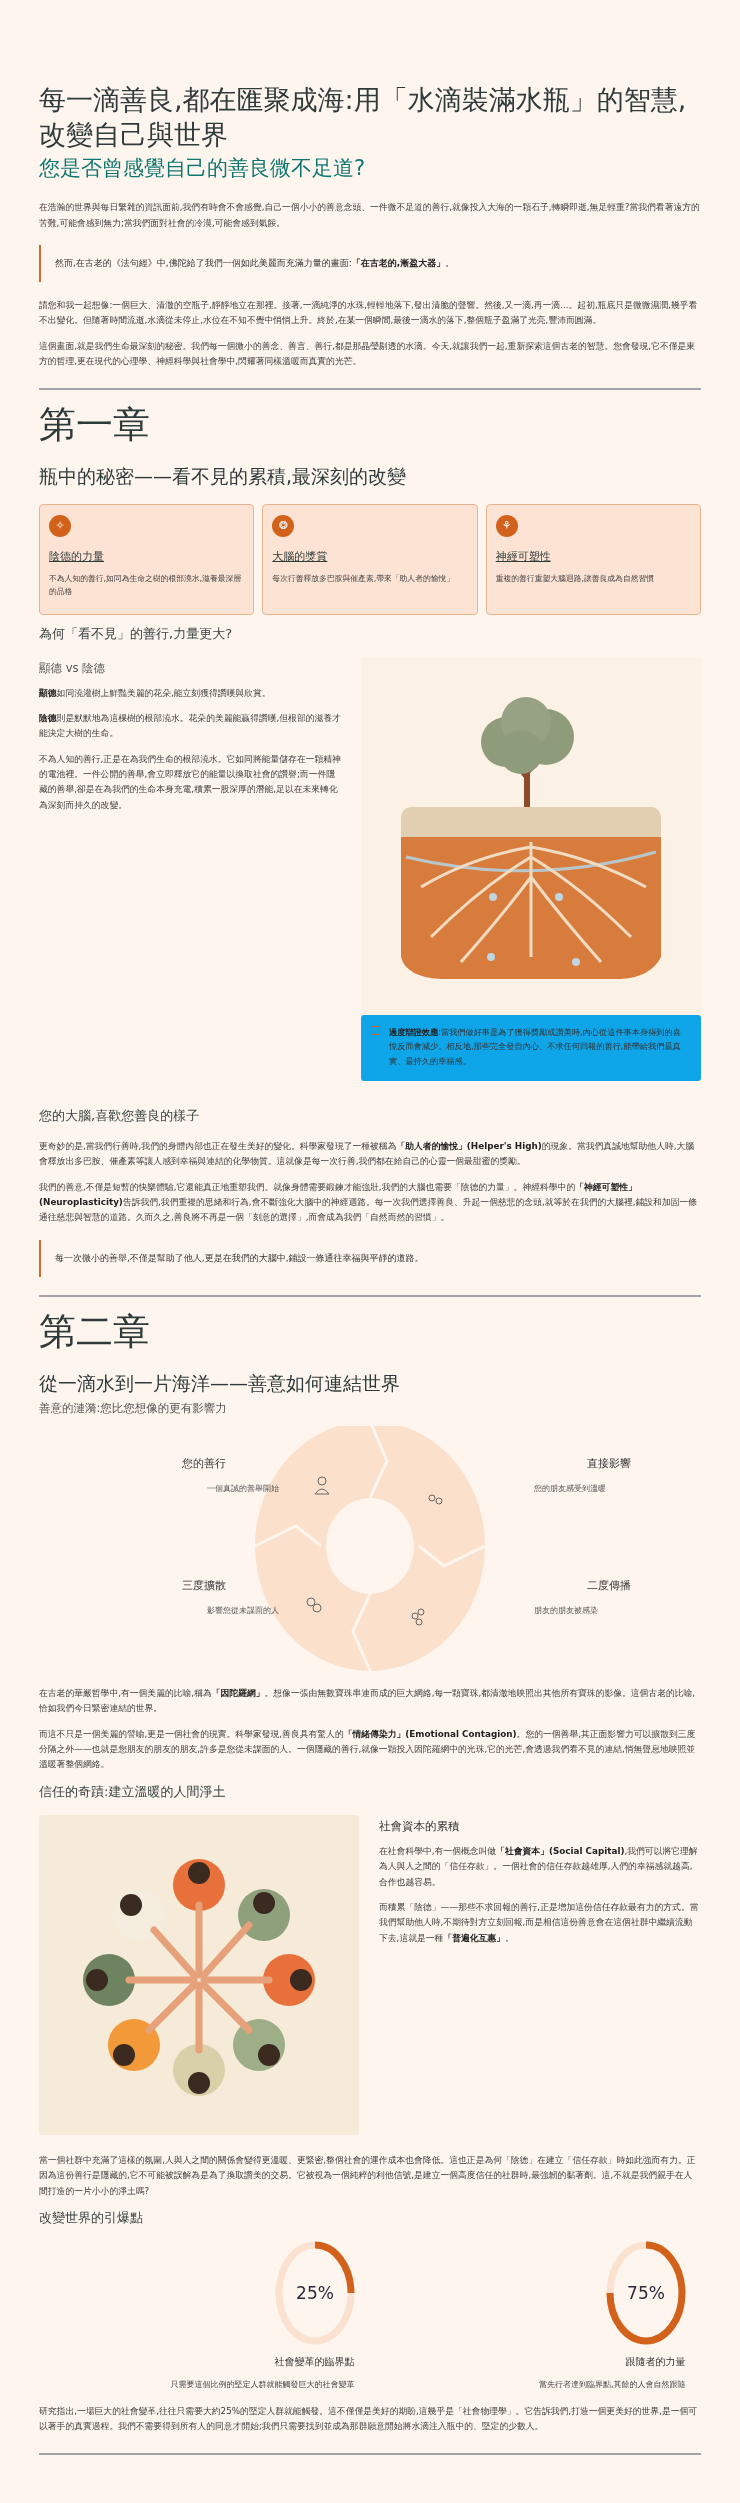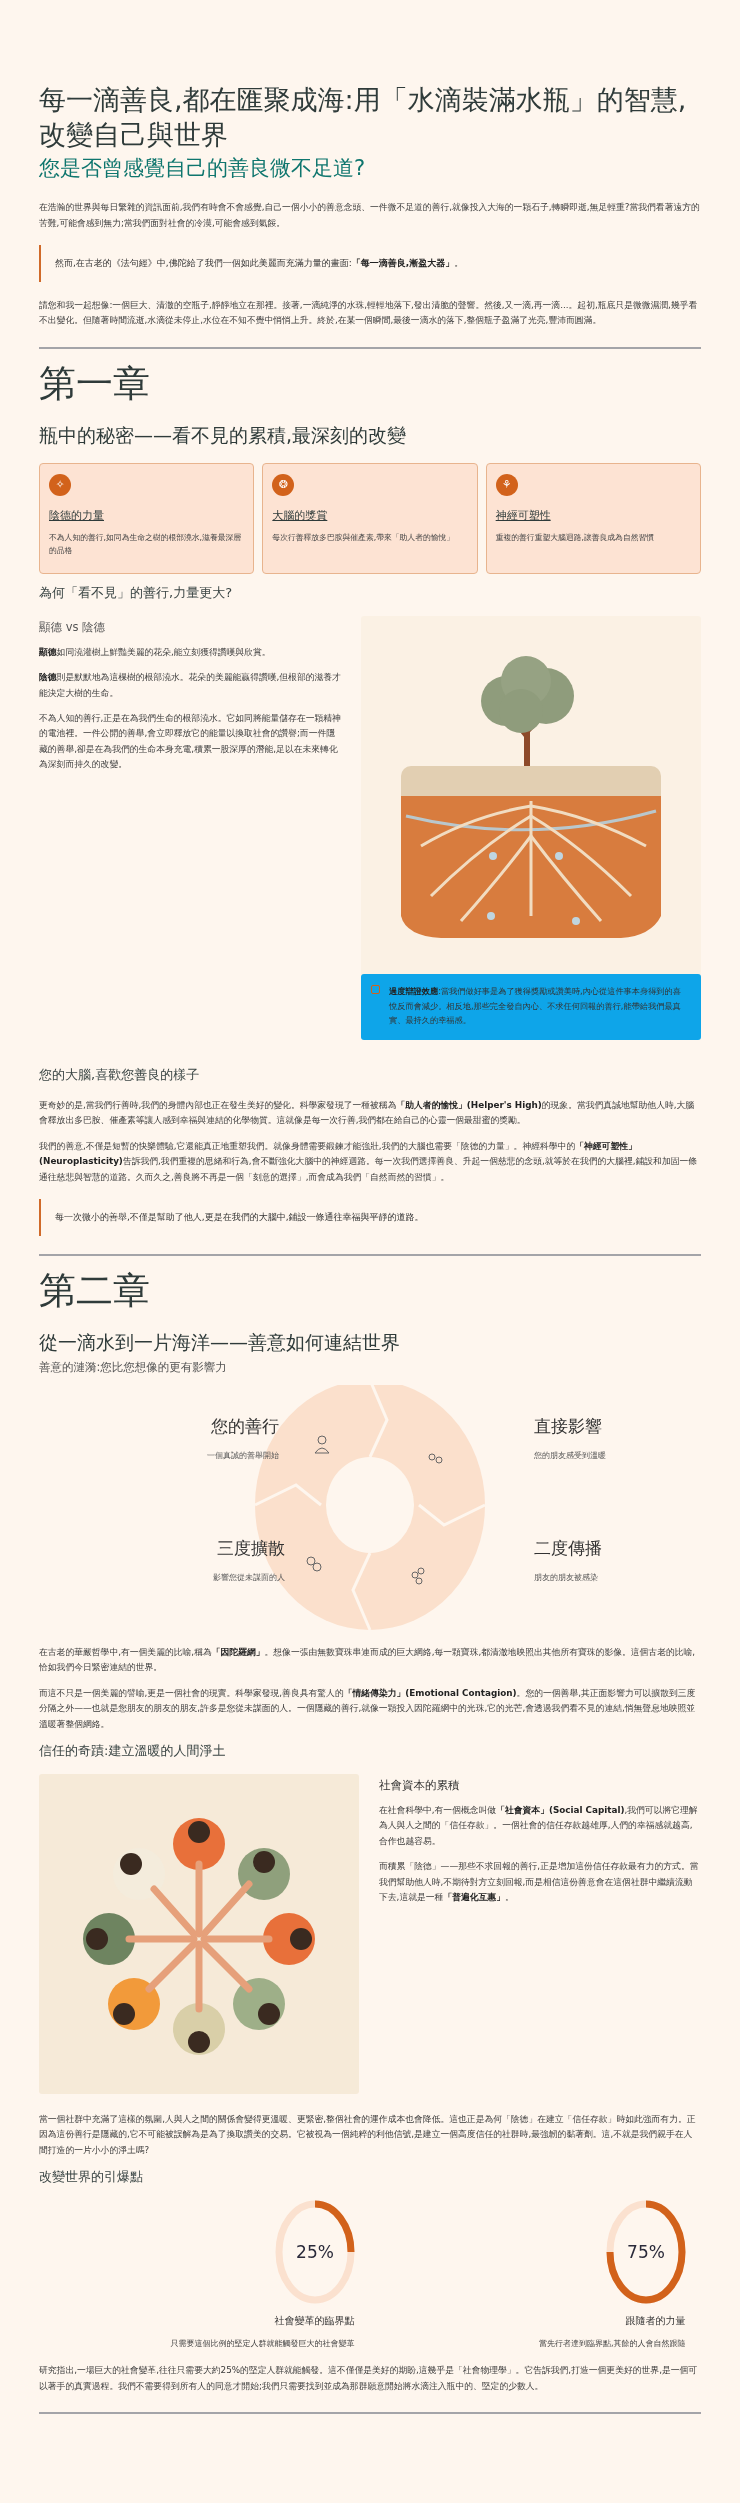--- a/index.html
+++ b/index.html
@@ -23,40 +23,41 @@
   .card .cd { font-size: 7.8px; color: #444; line-height: 1.75; }
   .two { display: flex; gap: 20px; }
   .two .left { flex: 1; }
   .two .right { width: 340px; }
   .figure { background: #fbf1e4; border-radius: 3px; height: 360px; position: relative; overflow: hidden; }
   .note { background: #0ea5e9; border-radius: 3px; padding: 10px 12px 12px 28px; position: relative; font-size: 8.2px; line-height: 1.8; color: #333; margin-top: -2px; }
   .note b { font-weight: 700; color: #222; }
   .note .nic { position: absolute; left: 10px; top: 11px; width: 9px; height: 9px; border: 1.5px solid #d2621b; border-radius: 2px; }
   .ripple { position: relative; height: 250px; margin: 6px 0 10px 0; }
   .ripple .lbl { position: absolute; width: 150px; }
-  .ripple .lbl .t { font-size: 17px; color: #333; margin-bottom: 12px; }
+  .ripple .lbl .t { font-size: 11px; color: #333; margin-bottom: 12px; text-align: center; }
   .ripple .lbl .d { font-size: 8px; color: #555; }
   .r-left { text-align: right; }
   .donuts { display: flex; justify-content: space-around; margin: 10px 0 14px 0; }
   .dn { width: 300px; text-align: right; }
   .dn .lab { font-size: 10px; color: #333; margin-top: 6px; }
   .dn .sub { font-size: 8px; color: #444; margin-top: 10px; }
 </style>
 </head>
 <body>
 
 <div class="page">
   <h1 class="title">每一滴善良,都在匯聚成海:用「水滴裝滿水瓶」的智慧,改變自己與世界</h1>
   <h2 class="subtitle">您是否曾感覺自己的善良微不足道?</h2>
 
   <p class="body">在浩瀚的世界與每日繁雜的資訊面前,我們有時會不會感覺,自己一個小小的善意念頭、一件微不足道的善行,就像投入大海的一顆石子,轉瞬即逝,無足輕重?當我們看著遠方的苦難,可能會感到無力;當我們面對社會的冷漠,可能會感到氣餒。</p>
   <div class="quote">
-    <span>然而,在古老的《法句經》中,佛陀給了我們一個如此美麗而充滿力量的畫面:</span><b>「每一滴善良,漸盈大器」</b><span>。</span>
+    <span>然而,在古老的《法句經》中,佛陀給了我們一個如此美麗而充滿力量的畫面:</span><b>「在古老的,漸盈大器」</b><span>。</span>
   </div>
   <p class="body">請您和我一起想像:一個巨大、清澈的空瓶子,靜靜地立在那裡。接著,一滴純淨的水珠,輕輕地落下,發出清脆的聲響。然後,又一滴,再一滴...。起初,瓶底只是微微濕潤,幾乎看不出變化。但隨著時間流逝,水滴從未停止,水位在不知不覺中悄悄上升。終於,在某一個瞬間,最後一滴水的落下,整個瓶子盈滿了光亮,豐沛而圓滿。</p>
+  <p class="body">這個畫面,就是我們生命最深刻的秘密。我們每一個微小的善念、善言、善行,都是那晶瑩剔透的水滴。今天,就讓我們一起,重新探索這個古老的智慧。您會發現,它不僅是東方的哲理,更在現代的心理學、神經科學與社會學中,閃耀著同樣溫暖而真實的光芒。</p>
 
   <hr class="sep">
 
   <div class="chapter">第一章</div>
   <h3 class="ch-sub">瓶中的秘密——看不見的累積,最深刻的改變</h3>
 
   <div class="cards">
     <div class="card">
       <div class="ic">✧</div>
       <div class="ct">陰德的力量</div>
@@ -154,21 +155,21 @@
       <div class="d">一個真誠的善舉開始</div>
     </div>
     <div class="lbl" style="left:495px;top:30px">
       <div class="t">直接影響</div>
       <div class="d">您的朋友感受到溫暖</div>
     </div>
     <div class="lbl" style="left:495px;top:152px">
       <div class="t">二度傳播</div>
       <div class="d">朋友的朋友被感染</div>
     </div>
-    <div class="lbl r-left" style="left:96px;top:152px">
+    <div class="lbl r-left" style="left:90px;top:152px">
       <div class="t">三度擴散</div>
       <div class="d">影響您從未謀面的人</div>
     </div>
   </div>
 
   <p class="body"><span>在古老的華嚴哲學中,有一個美麗的比喻,稱為</span><b>「因陀羅網」</b><span>。想像一張由無數寶珠串連而成的巨大網絡,每一顆寶珠,都清澈地映照出其他所有寶珠的影像。這個古老的比喻,恰如我們今日緊密連結的世界。</span></p>
   <p class="body"><span>而這不只是一個美麗的譬喻,更是一個社會的現實。科學家發現,善良具有驚人的</span><b>「情緒傳染力」(Emotional Contagion)</b><span>。您的一個善舉,其正面影響力可以擴散到三度分隔之外——也就是您朋友的朋友的朋友,許多是您從未謀面的人。一個隱藏的善行,就像一顆投入因陀羅網中的光珠,它的光芒,會透過我們看不見的連結,悄無聲息地映照並溫暖著整個網絡。</span></p>
 
   <h4 class="sec">信任的奇蹟:建立溫暖的人間淨土</h4>
 

